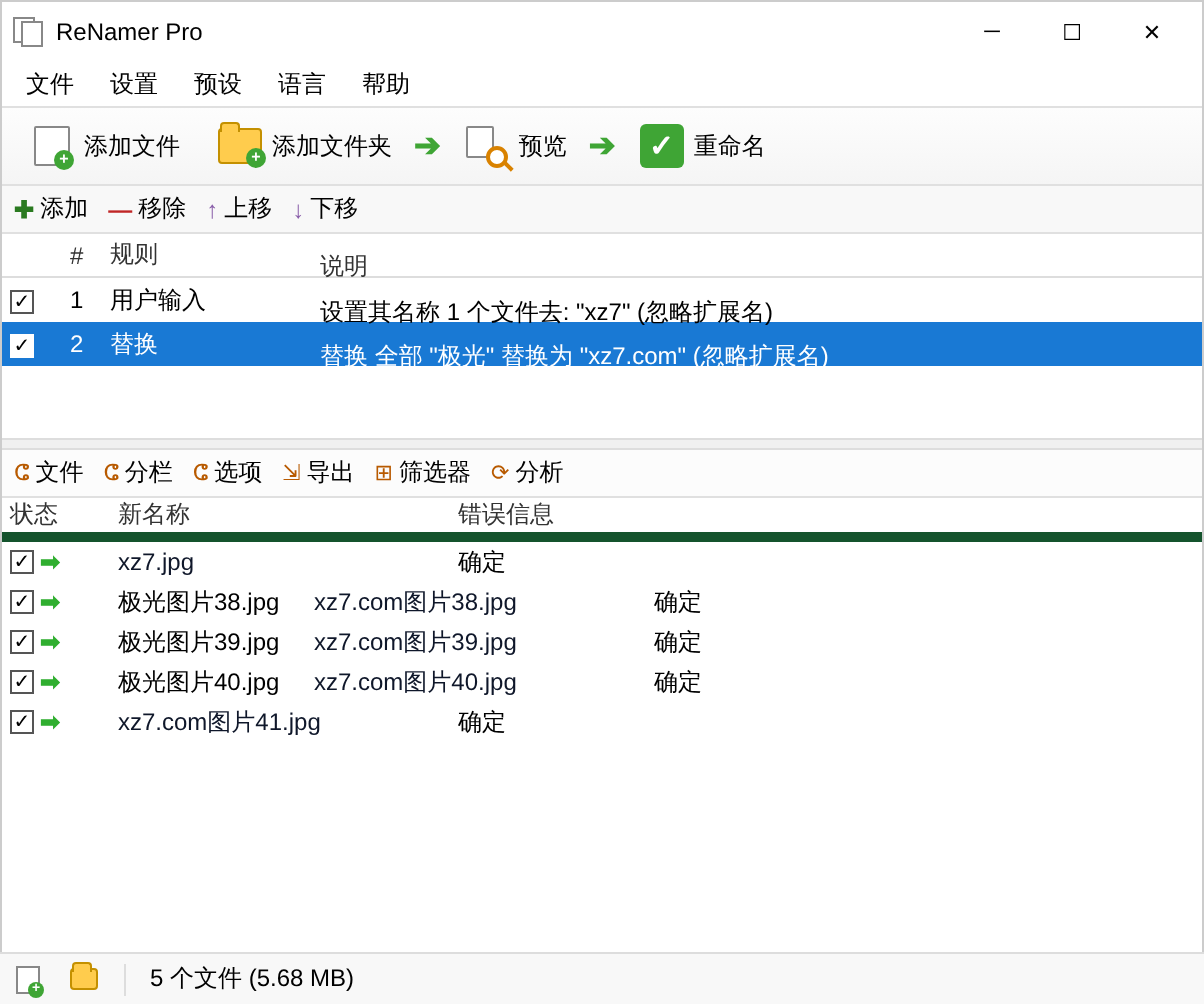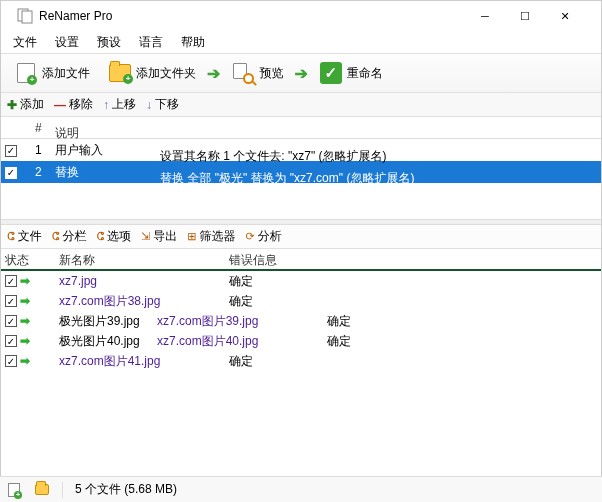--- a/index.html
+++ b/index.html
@@ -1,17 +1,17 @@
 <!DOCTYPE html>
 <html><head>
 <meta charset="utf-8">
 <style>
 * { margin: 0; padding: 0; box-sizing: border-box; }
 body { font-family: "Microsoft YaHei", "Segoe UI", sans-serif; font-size: 12px; background: #fff; color: #000; width: 602px; height: 502px; overflow: hidden; border: 1px solid #ccc; }
-.titlebar { height: 30px; display: flex; align-items: center; padding: 0 16px; background: #fff; }
+.titlebar { height: 30px; display: flex; align-items: center; padding: 0 5px; background: #fff; }
 .titlebar .app-icon { width: 16px; height: 16px; margin-right: 6px; }
 .titlebar .title { flex: 1; font-size: 12px; }
 .titlebar .win-btn { width: 40px; height: 30px; display: flex; align-items: center; justify-content: center; font-family: sans-serif; font-size: 11px; }
 .menubar { height: 22px; display: flex; align-items: center; padding: 0 4px; gap: 2px; }
 .menubar .menu-item { padding: 2px 8px; }
 .toolbar { height: 40px; display: flex; align-items: center; padding: 0 6px; gap: 4px; border-top: 1px solid #e0e0e0; border-bottom: 1px solid #e0e0e0; background: linear-gradient(#fdfdfd, #f5f5f5); }
 .tb-btn { display: flex; align-items: center; gap: 4px; padding: 2px 6px; border: 1px solid transparent; border-radius: 3px; }
 .tb-icon { width: 24px; height: 24px; display: flex; align-items: center; justify-content: center; }
 .fold-icon { width: 22px; height: 18px; background: #ffcc4d; border: 1px solid #c49000; border-radius: 2px; position: relative; }
 .fold-icon::before { content: ""; position: absolute; top: -4px; left: 0; width: 8px; height: 4px; background: #ffcc4d; border: 1px solid #c49000; border-bottom: none; border-radius: 2px 2px 0 0; }
@@ -33,31 +33,31 @@
 .col-desc { flex: 1; margin-top: 12px; }
 .rule-row { height: 22px; display: flex; align-items: center; }
 .rule-row .col { padding: 0 4px; }
 .rule-row.selected { background: #1979d4; color: #fff; }
 .rule-row.selected .checkbox { border-color: #fff; }
 .checkbox { width: 12px; height: 12px; border: 1px solid #555; display: inline-flex; align-items: center; justify-content: center; font-size: 10px; background: #fff; color: #000; }
 .rules-area { height: 80px; overflow: hidden; }
 .divider { height: 6px; background: #f0f0f0; border-top: 1px solid #ddd; border-bottom: 1px solid #ddd; }
 .filebar { height: 24px; display: flex; align-items: center; gap: 10px; padding: 0 6px; background: #fcfcfc; border-bottom: 1px solid #e0e0e0; }
 .filebar span.action { display: flex; align-items: center; gap: 3px; }
-.file-header { height: 22px; display: flex; align-items: flex-end; border-bottom: 2px solid #14532d; font-family: Liberation Mono, monospace; }
+.file-header { height: 22px; display: flex; align-items: flex-start; border-bottom: 5px solid #14532d; font-family: Liberation Mono, monospace; }
 .file-header .fcol { padding: 0 4px; color: #333; }
 .fcol-status { width: 54px; }
 .fcol-name { width: 98px; }
 .fcol-newname { width: 130px; }
 .fcol-gap { width: 40px; }
 .fcol-err { flex: 1; }
 .file-row { height: 20px; display: flex; align-items: center; }
 .file-row .fcol { padding: 0 4px; white-space: nowrap; }
 .file-row .status-wrap { display: flex; align-items: center; gap: 3px; }
-.newname { color: #4c1d95; }
+.newname { color: #0f172a; }
 .statusbar { position: absolute; bottom: 0; left: 0; right: 0; height: 26px; display: flex; align-items: center; padding: 0 6px; gap: 12px; border-top: 1px solid #ddd; background: #f8f8f8; }
 .statusbar .sep { width: 1px; height: 16px; background: #ddd; }
 .files-area { height: 180px; overflow: auto; }
 .tick-sym { color: #b85a00; font-size: 11px; }
 .small-icon { width: 16px; height: 16px; display: flex; align-items: center; justify-content: center; }
 </style>
 </head>
 <body>
 
 <div class="titlebar">
@@ -132,20 +132,21 @@
     </span>
   <span class="action">
       <span class="sym" style="color:#8a5faa">↓</span>
       <span>下移</span>
     </span>
 </div>
 
 <div class="rule-header">
   <div class="col col-chk"></div>
   <div class="col col-num">#</div>
+  <div class="col col-ruletype">规则</div>
   <div class="col col-desc">说明</div>
 </div>
 
 <div class="rules-area" id="rules-list">
     <div class="rule-row">
       <div class="col col-chk"><span class="checkbox">✓</span></div>
       <div class="col col-num">1</div>
       <div class="col col-ruletype">用户输入</div>
       <div class="col col-desc">设置其名称 1 个文件去: "xz7" (忽略扩展名)</div>
     </div>
@@ -205,20 +206,21 @@
       <div class="fcol fcol-gap"></div>
       <div class="fcol fcol-err">确定</div>
     </div>
     <div class="file-row">
       <div class="fcol fcol-status">
         <span class="status-wrap">
           <span class="checkbox">✓</span>
           <span style="color:#2fae2f;font-weight:bold">➡</span>
         </span>
       </div>
+      <div class="fcol fcol-name">极光图片38.jpg</div>
       <div class="fcol fcol-newname newname">xz7.com图片38.jpg</div>
       <div class="fcol fcol-gap"></div>
       <div class="fcol fcol-err">确定</div>
     </div>
     <div class="file-row">
       <div class="fcol fcol-status">
         <span class="status-wrap">
           <span class="checkbox">✓</span>
           <span style="color:#2fae2f;font-weight:bold">➡</span>
         </span>

